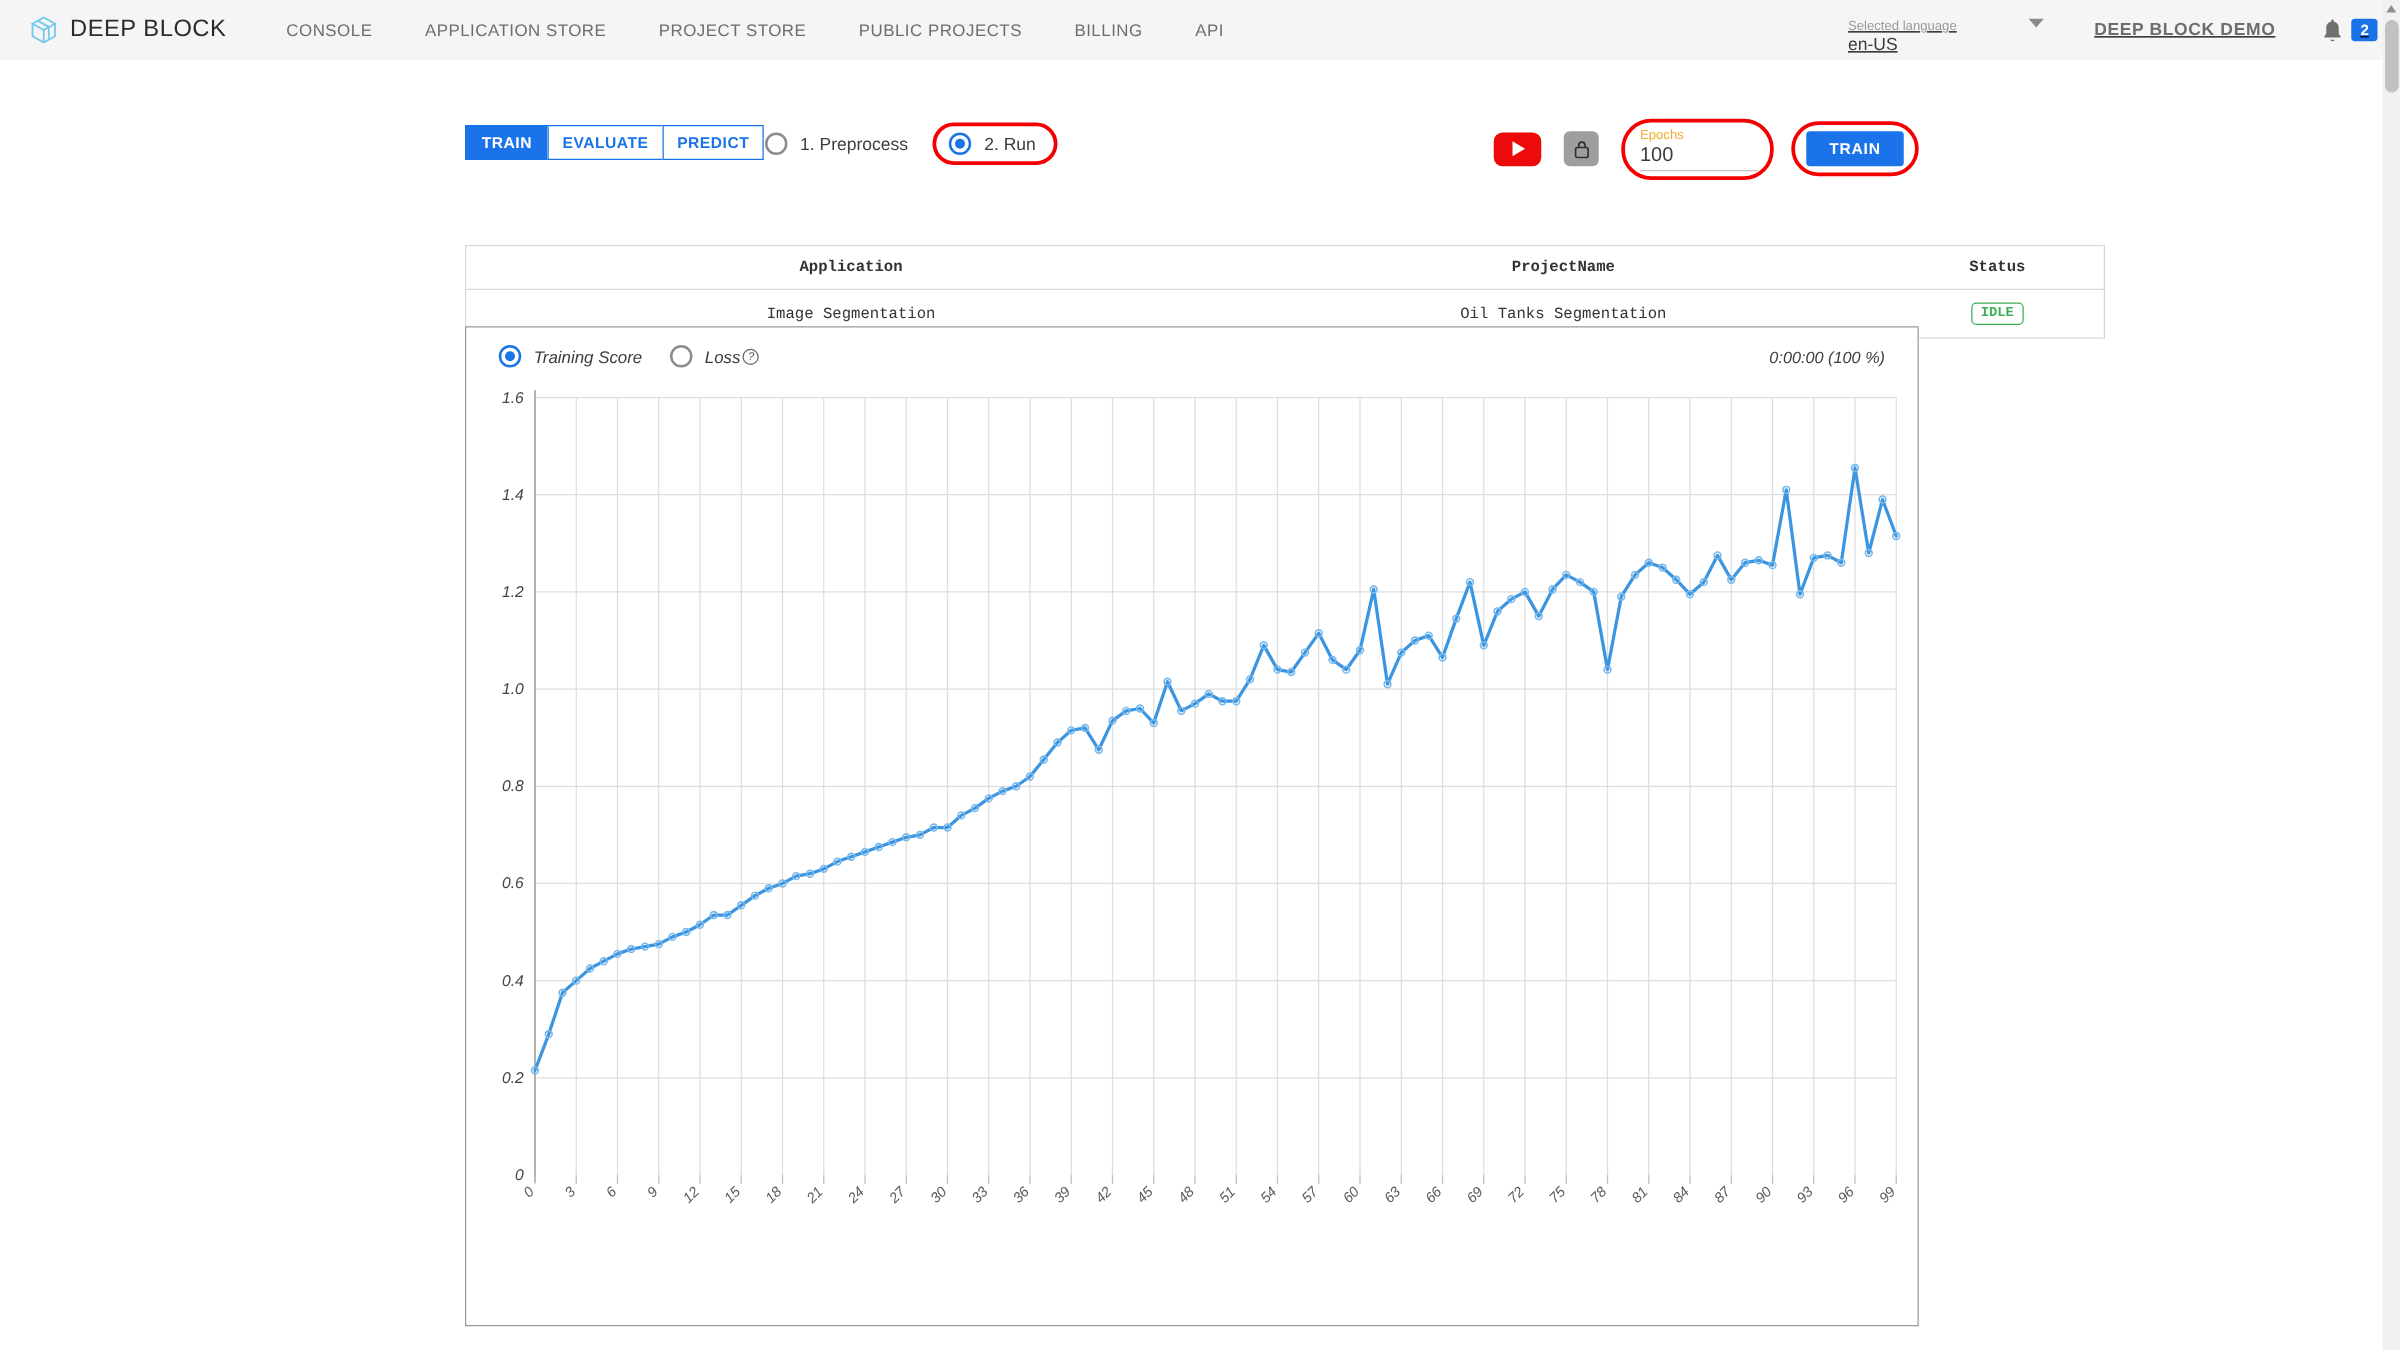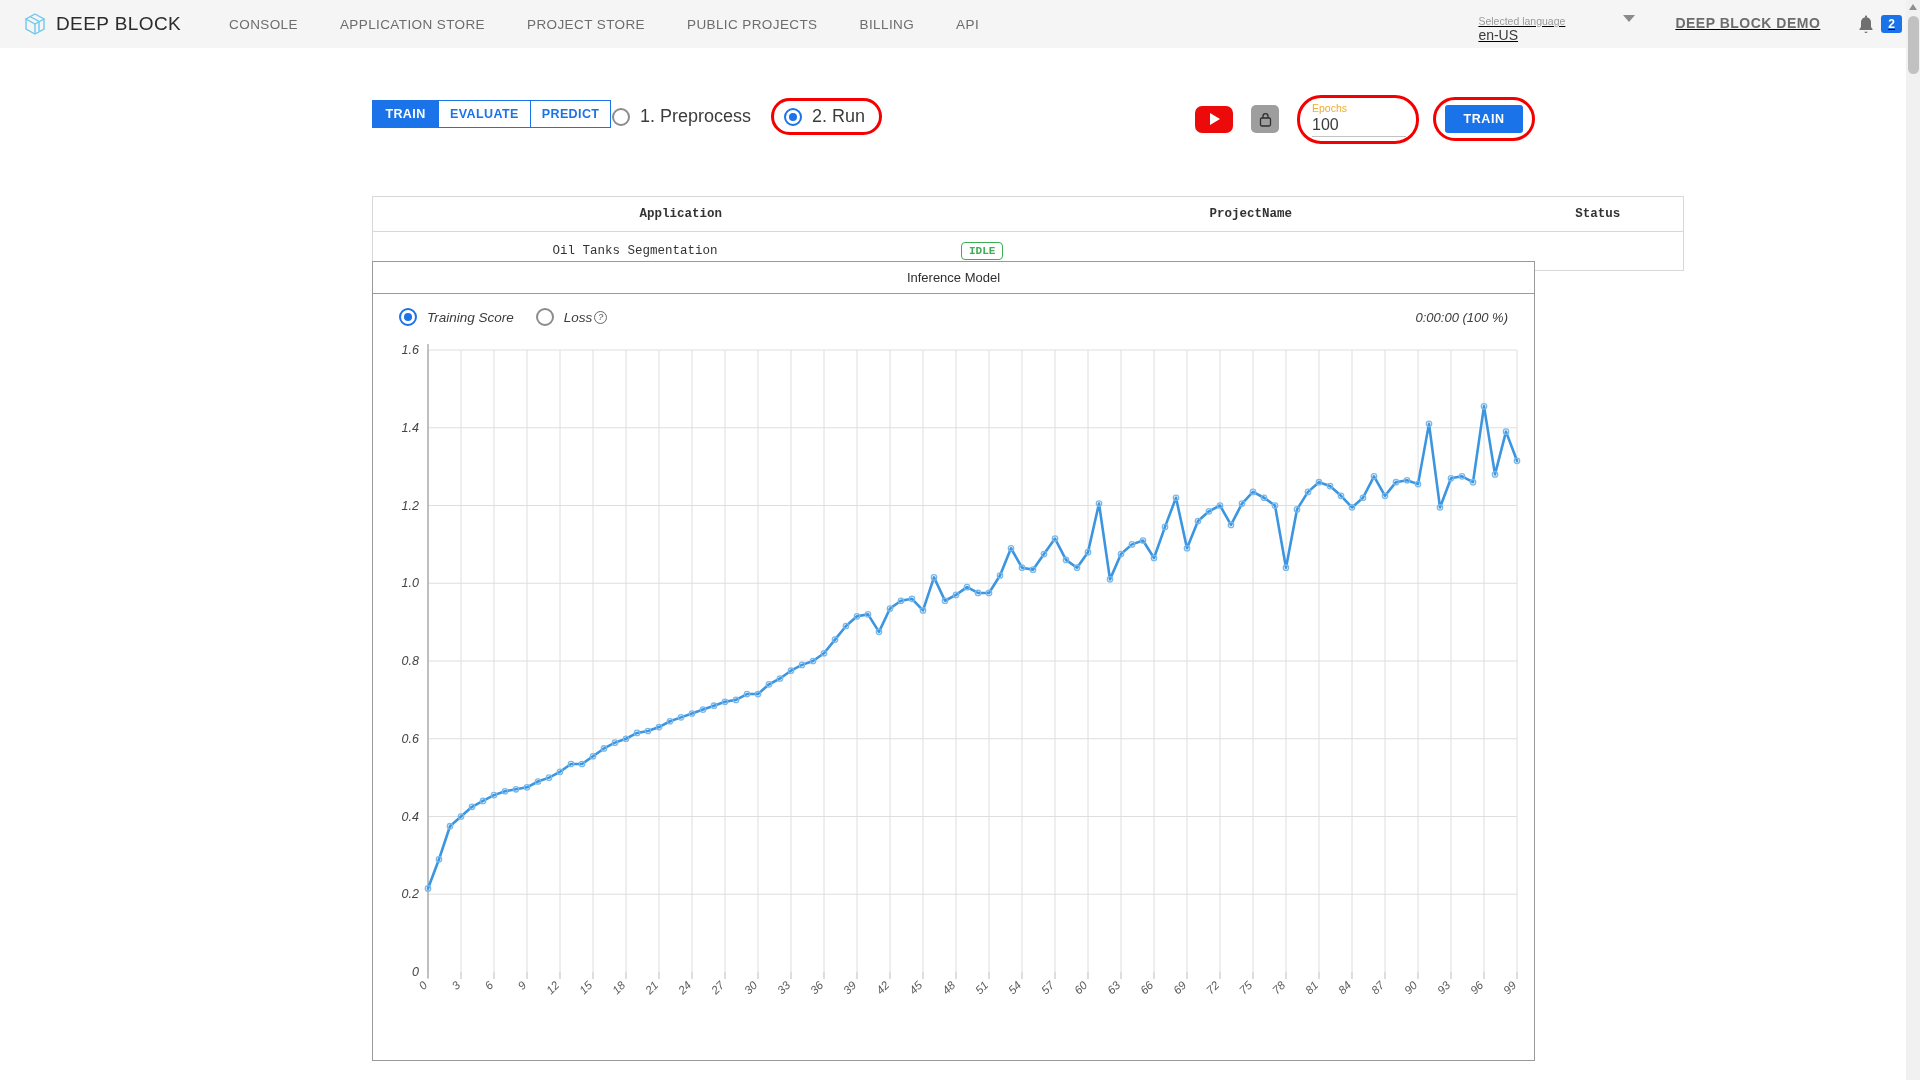--- a/index.html
+++ b/index.html
@@ -86,21 +86,21 @@
   .rad {
     width: 18px; height: 18px; border-radius: 50%;
     border: 2px solid #8c8c8c; background: #fff;
     display: inline-block; position: relative; cursor: pointer; flex: none;
   }
   .rad.on { border-color: #1a73e8; }
   .rad.on::after {
     content: ""; position: absolute; left: 3px; top: 3px;
     width: 8px; height: 8px; border-radius: 50%; background: #1a73e8;
   }
-  .rad-lbl { font-size: 18px; color: #3c3c3c; margin-left: 10px; white-space: nowrap; cursor: pointer; }
+  .rad-lbl { font-size: 14px; color: #3c3c3c; margin-left: 10px; white-space: nowrap; cursor: pointer; }
   .hl-red {
     border: 3px solid #f50000; border-radius: 26px;
     padding: 5px 14px 5px 10px; display: flex; align-items: center;
     margin-left: 20px;
   }
 
   .right-ctls { position: absolute; right: 0; top: 0; display: flex; align-items: center; padding-left: 35px; }
   .yt {
     width: 38px; height: 27px; background: #ec0a0a; border-radius: 7px;
     display: flex; align-items: center; justify-content: center; cursor: pointer;
@@ -279,29 +279,29 @@
     </div>
   </div>
 
   <div class="tbl">
     <div class="tr">
       <div class="th c-app">Application</div>
       <div class="th c-proj">ProjectName</div>
       <div class="th c-stat">Status</div>
     </div>
     <div class="tr">
+      <div class="td c-app">Image Segmentation</div>
       <div class="td c-proj">Oil Tanks Segmentation</div>
       <div class="td c-stat">
         <span class="idle">IDLE</span>
       </div>
     </div>
   </div>
 
   <div class="panel">
-    <div class="panel-hdr">Inference Model</div>
     <div class="panel-body">
 
       <div class="chart-radios">
         <span class="rad on"></span>
         <span class="rad-lbl">Training Score</span>
         <span class="rad" style="margin-left:22px;"></span>
         <span class="rad-lbl">Loss</span>
         <span class="q-icon">?</span>
       </div>
 

